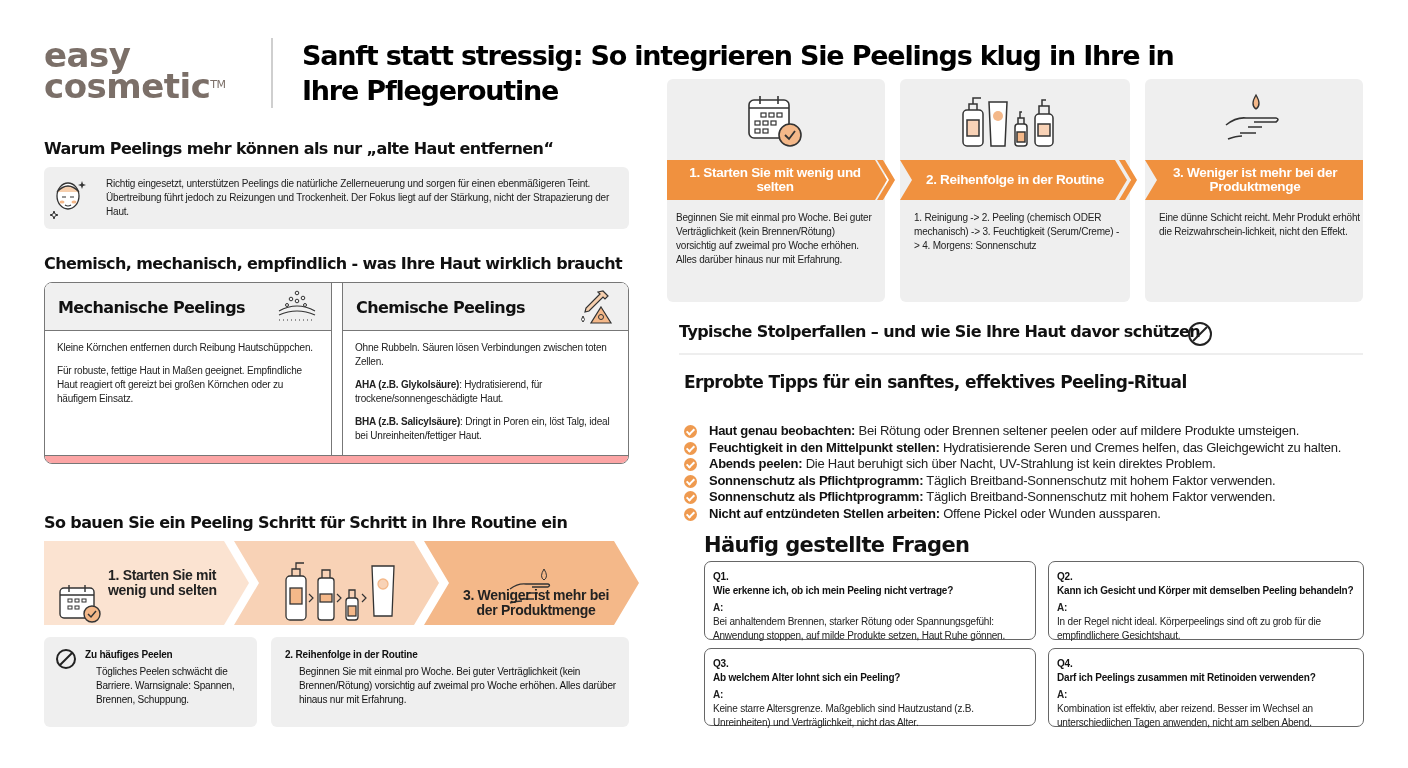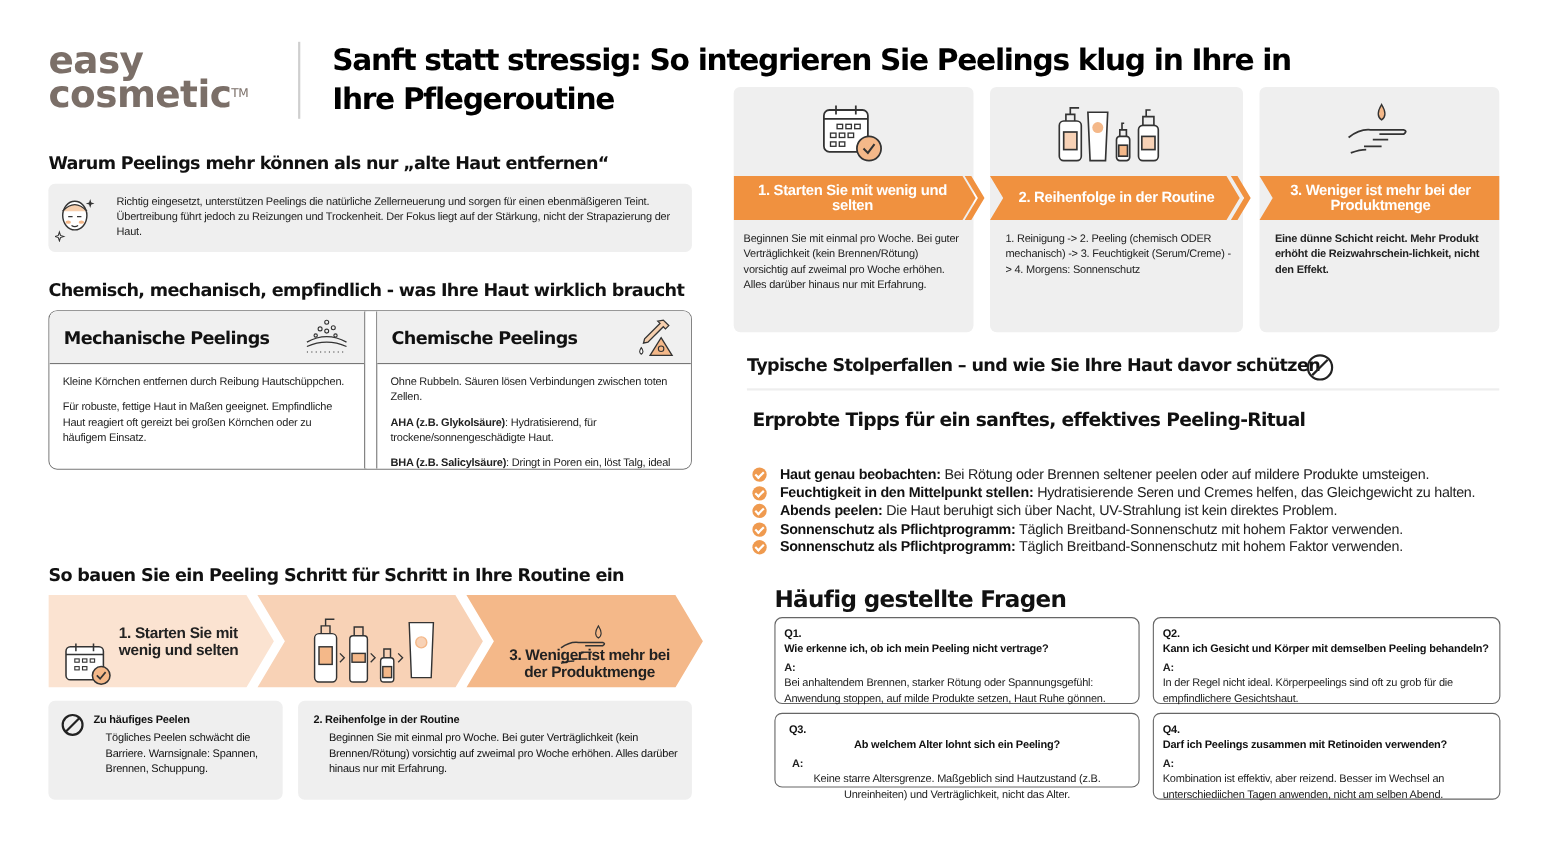--- a/index.html
+++ b/index.html
@@ -13,21 +13,21 @@
   .logo { left: 44px; top: 40px; font-family: "DejaVu Sans", sans-serif; font-weight: bold; color: #7b6f68; font-size: 34px; line-height: 31px; letter-spacing: -0.5px; }
   .logo sup { font-size: 11px; font-weight: normal; vertical-align: top; position: relative; top: -2px; }
   .vdiv { left: 271px; top: 38px; width: 2px; height: 70px; background: #cfcfcf; }
   .title { left: 302px; top: 38px; width: 900px; font-family: "DejaVu Sans", sans-serif; font-weight: bold; font-size: 27px; line-height: 35px; letter-spacing: -1.2px; color: #000000; }
 
   
   .why-box { left: 44px; top: 167px; width: 585px; height: 62px; background: #efefef; border-radius: 6px; }
   .why-text { left: 106px; top: 177px; width: 520px; color: #222; }
 
   
-  .types-outer { left: 44px; top: 282px; width: 585px; height: 145px; border: 1.5px solid #777; border-radius: 8px; background: #fff; overflow: hidden; }
+  .types-outer { left: 44px; top: 282px; width: 585px; height: 182px; border: 1.5px solid #777; border-radius: 8px; background: #fff; overflow: hidden; }
   .type-card { position: absolute; top: 0; height: 172px; background: #fff; }
   .type-card.left { left: 0; width: 287px; border-right: 1.5px solid #777; }
   .type-card.right { left: 297px; width: 287px; border-left: 1.5px solid #777; }
   .type-gap { position: absolute; left: 288px; top: 0; width: 9px; height: 172px; background: #fff; }
   .type-head { height: 48px; background: #f0f0f0; border-bottom: 1.5px solid #777; position: relative; }
   .type-title { position: absolute; left: 13px; top: 15px; font-family: "DejaVu Sans", sans-serif; font-weight: bold; font-size: 16px; letter-spacing: -0.6px; }
   .type-icon { position: absolute; right: 14px; top: 6px; width: 40px; height: 36px; }
   .type-body { padding: 10px 12px; color: #222; }
   .type-body p { margin-bottom: 9px; }
   .type-foot { position: absolute; left: 0; top: 172px; width: 100%; height: 33px; background: #fca5a5; border-top: 1.5px solid #777; text-align: center; padding-top: 9px; color: #222; }
@@ -237,36 +237,37 @@
       <rect x="77" y="28" width="12" height="12" fill="#f8d2b6"></rect>
   </g>
 </svg>
 <svg class="abs" style="left:1222px;top:93px;" width="66" height="54" viewBox="0 0 66 54">
   <path d="M34 2 q-6 10 0 14 q6 -4 0 -14z" fill="#f4b889" stroke="#333" stroke-width="1.3"></path>
   <path d="M4 32 q10 -8 20 -7 h30 q4 1 0 4 h-22 M26 34 h14 M18 40 h16 M6 46 q8 -3 14 -3" fill="none" stroke="#333" stroke-width="1.6"></path>
 </svg>
 
 <div class="abs rtext cond" style="left:676px;top:211px;width:200px;">Beginnen Sie mit einmal pro Woche. Bei guter Verträglichkeit (kein Brennen/Rötung) vorsichtig auf zweimal pro Woche erhöhen. Alles darüber hinaus nur mit Erfahrung.</div>
 <div class="abs rtext cond" style="left:914px;top:211px;width:210px;">1. Reinigung -&gt; 2. Peeling (chemisch ODER mechanisch) -&gt; 3. Feuchtigkeit (Serum/Creme) -&gt; 4. Morgens: Sonnenschutz</div>
-<div class="abs rtext cond" style="left:1159px;top:211px;width:205px;font-weight:bold;">Eine dünne Schicht reicht. Mehr Produkt erhöht die Reizwahrschein-lichkeit, nicht den Effekt.</div>
+<div class="abs rtext cond" style="left:1159px;top:211px;width:205px;">Eine dünne Schicht reicht. Mehr Produkt erhöht die Reizwahrschein-lichkeit, nicht den Effekt.</div>
 
 <div class="abs h2 pit-title">Typische Stolperfallen – und wie Sie Ihre Haut davor schützen</div>
 <svg class="abs" style="left:1187px;top:321px;" width="26" height="26" viewBox="0 0 26 26">
   <circle cx="13" cy="13" r="11" fill="none" stroke="#222" stroke-width="2"></circle>
     <path d="M6 20 L20 6" stroke="#222" stroke-width="2"></path>
 </svg>
 <div class="abs pit-line"></div>
 
 <div class="abs h2 tips-title">Erprobte Tipps für ein sanftes, effektives Peeling-Ritual</div>
 <div class="abs tips">
   <div class="tip"><span class="chk"></span><b>Haut genau beobachten:</b><span> Bei Rötung oder Brennen seltener peelen oder auf mildere Produkte umsteigen.</span></div>
   <div class="tip"><span class="chk"></span><b>Feuchtigkeit in den Mittelpunkt stellen:</b><span> Hydratisierende Seren und Cremes helfen, das Gleichgewicht zu halten.</span></div>
   <div class="tip"><span class="chk"></span><b>Abends peelen:</b><span> Die Haut beruhigt sich über Nacht, UV-Strahlung ist kein direktes Problem.</span></div>
   <div class="tip"><span class="chk"></span><b>Sonnenschutz als Pflichtprogramm:</b><span> Täglich Breitband-Sonnenschutz mit hohem Faktor verwenden.</span></div>
   <div class="tip"><span class="chk"></span><b>Sonnenschutz als Pflichtprogramm:</b><span> Täglich Breitband-Sonnenschutz mit hohem Faktor verwenden.</span></div>
+  <div class="tip"><span class="chk"></span><b>Nicht auf entzündeten Stellen arbeiten:</b><span> Offene Pickel oder Wunden aussparen.</span></div>
 </div>
 
 <div class="abs h2 faq-title">Häufig gestellte Fragen</div>
 
 <div class="abs faq cond" style="left:704px;top:561px;height:79px;">
   <div class="row q">
       <span class="k">Q1.</span>
       <span>Wie erkenne ich, ob ich mein Peeling nicht vertrage?</span>
     </div>
   <div class="row">
@@ -277,21 +278,21 @@
 <div class="abs faq cond" style="left:1048px;top:561px;height:79px;width:316px;">
   <div class="row q">
       <span class="k">Q2.</span>
       <span>Kann ich Gesicht und Körper mit demselben Peeling behandeln?</span>
     </div>
   <div class="row">
       <span class="k">A:</span>
       <span>In der Regel nicht ideal. Körperpeelings sind oft zu grob für die empfindlichere Gesichtshaut.</span>
     </div>
 </div>
-<div class="abs faq cond" style="left:704px;top:648px;height:68px;text-align:center;">
+<div class="abs faq cond" style="left:704px;top:648px;height:78px;">
   <div class="row q">
       <span class="k">Q3.</span>
       <span>Ab welchem Alter lohnt sich ein Peeling?</span>
     </div>
   <div class="row">
       <span class="k">A:</span>
       <span>Keine starre Altersgrenze. Maßgeblich sind Hautzustand (z.B. Unreinheiten) und Verträglichkeit, nicht das Alter.</span>
     </div>
 </div>
 <div class="abs faq cond" style="left:1048px;top:648px;height:79px;width:316px;">

